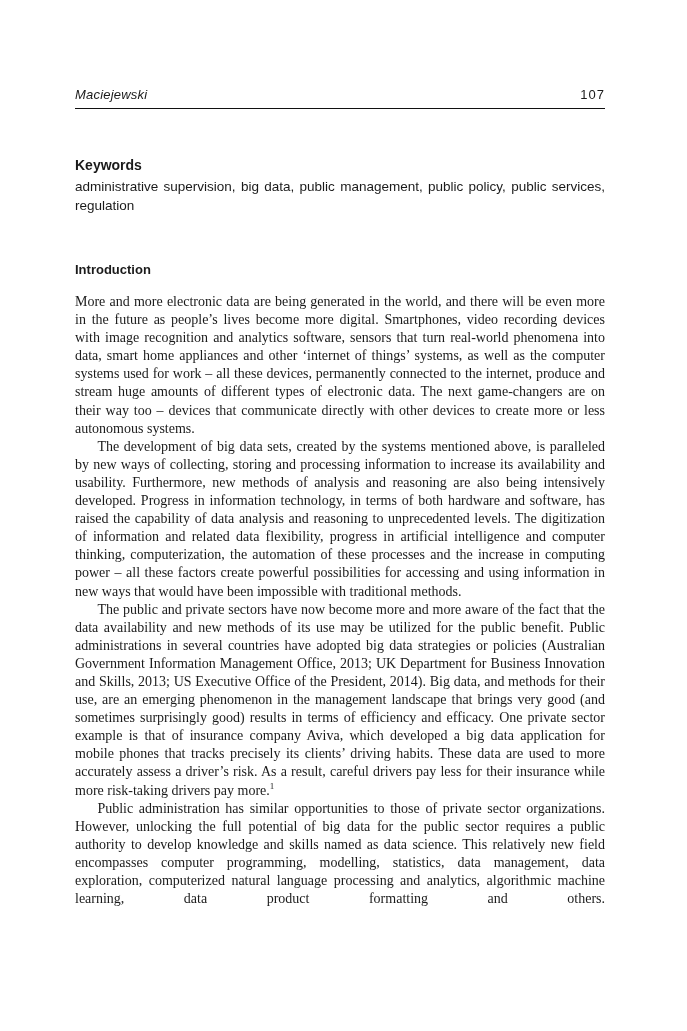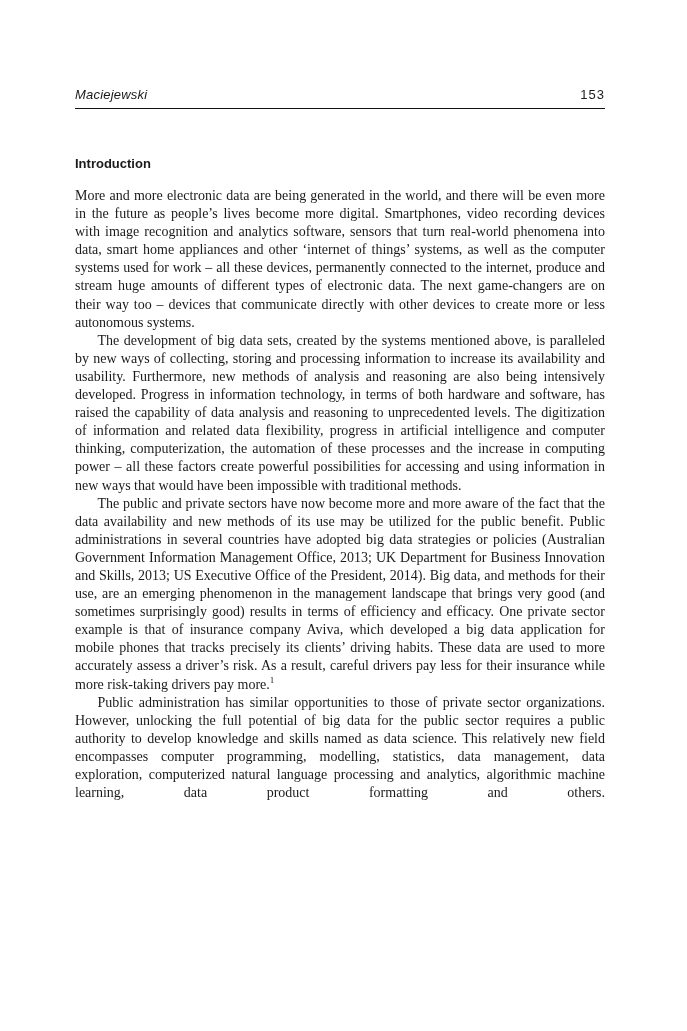--- a/index.html
+++ b/index.html
@@ -84,23 +84,27 @@
     line-height: 0;
   }
 </style>
 </head>
 <body>
 
 <div class="page">
 
   <header class="running-header">
     <span class="running-head">Maciejewski</span>
-    <span class="page-number">153</span>
+    <span class="page-number">107</span>
   </header>
 
+  <section class="keywords">
+    <h2>Keywords</h2>
+    <p>administrative supervision, big data, public management, public policy, public services, regulation</p>
+  </section>
 
   <section class="body-section">
     <h1>Introduction</h1>
     <div id="paragraphs">
         <p>More and more electronic data are being generated in the world, and there will be even more in the future as people’s lives become more digital. Smartphones, video recording devices with image recognition and analytics software, sensors that turn real-world phenomena into data, smart home appliances and other ‘internet of things’ systems, as well as the computer systems used for work – all these devices, permanently connected to the internet, produce and stream huge amounts of different types of electronic data. The next game-changers are on their way too – devices that communicate directly with other devices to create more or less autonomous systems.</p>
         <p class="indent">The development of big data sets, created by the systems mentioned above, is paralleled by new ways of collecting, storing and processing information to increase its availability and usability. Furthermore, new methods of analysis and reasoning are also being intensively developed. Progress in information technology, in terms of both hardware and software, has raised the capability of data analysis and reasoning to unprecedented levels. The digitization of information and related data flexibility, progress in artificial intelligence and computer thinking, computerization, the automation of these processes and the increase in computing power – all these factors create powerful possibilities for accessing and using information in new ways that would have been impossible with traditional methods.</p>
         <p class="indent">The public and private sectors have now become more and more aware of the fact that the data availability and new methods of its use may be utilized for the public benefit. Public administrations in several countries have adopted big data strategies or policies (Australian Government Information Management Office, 2013; UK Department for Business Innovation and Skills, 2013; US Executive Office of the President, 2014). Big data, and methods for their use, are an emerging phenomenon in the management landscape that brings very good (and sometimes surprisingly good) results in terms of efficiency and efficacy. One private sector example is that of insurance company Aviva, which developed a big data application for mobile phones that tracks precisely its clients’ driving habits. These data are used to more accurately assess a driver’s risk. As a result, careful drivers pay less for their insurance while more risk-taking drivers pay more.<sup>1</sup></p>
         <p class="indent justify-last">Public administration has similar opportunities to those of private sector organizations. However, unlocking the full potential of big data for the public sector requires a public authority to develop knowledge and skills named as data science. This relatively new field encompasses computer programming, modelling, statistics, data management, data exploration, computerized natural language processing and analytics, algorithmic machine learning, data product formatting and others.</p>
       </div>
   </section>

